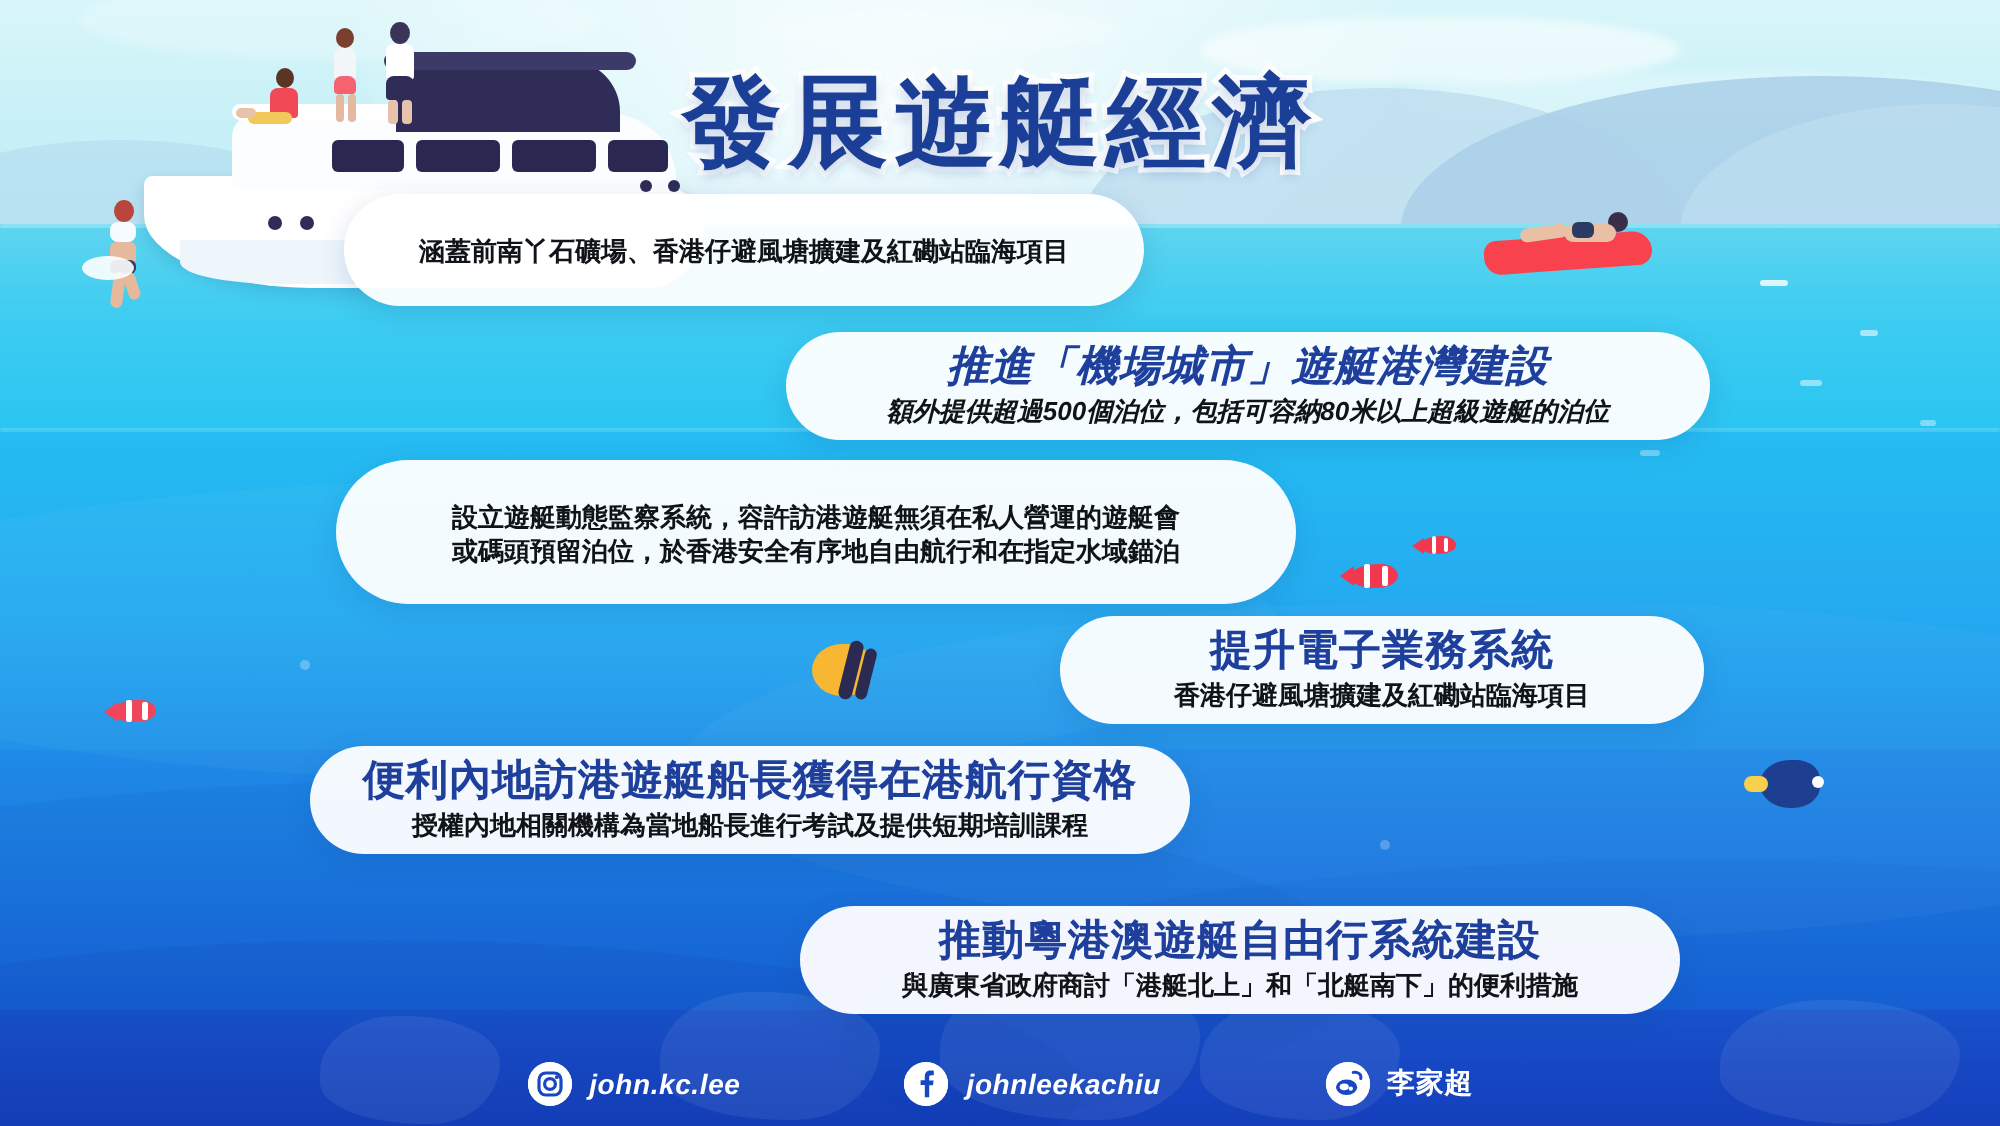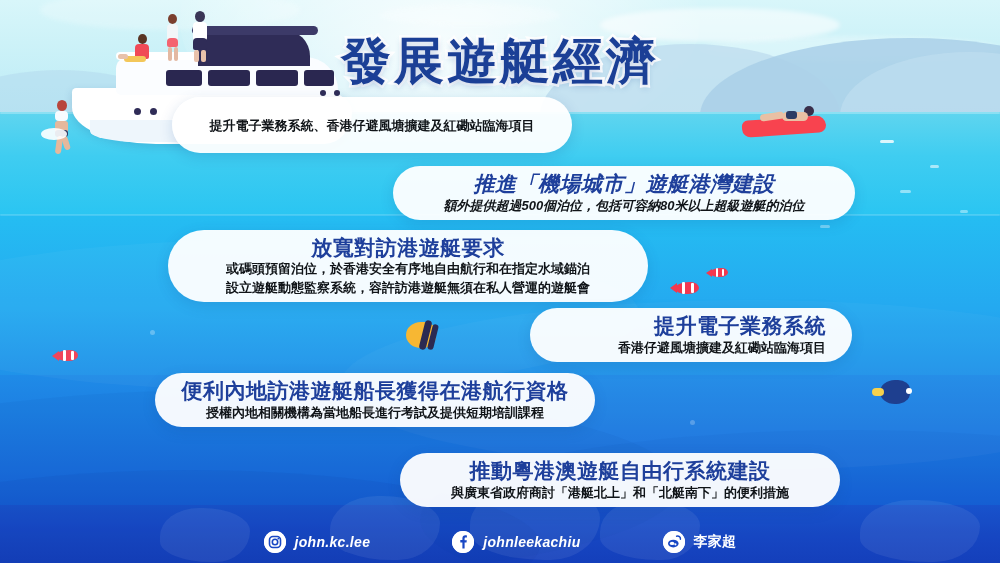--- a/index.html
+++ b/index.html
@@ -350,35 +350,34 @@
   </div>
   <div class="fish" style="left:880px;top:380px;">
     <div class="fish-body" style="left:0;top:0;width:30px;height:24px;background:#1e3f8f;border-radius:50% 40% 45% 50%;"></div>
     <div style="position:absolute;left:-8px;top:8px;width:12px;height:8px;background:#f7d14c;border-radius:4px;"></div>
     <div style="position:absolute;left:26px;top:8px;width:6px;height:6px;background:#ffffff;border-radius:50%;"></div>
   </div>
 
   <div class="title">發展遊艇經濟</div>
 
   <div class="card" style="left:172px;top:97px;width:400px;height:56px;border-radius:28px;">
-    <div class="sub">提升電子業務系統、香港仔避風塘擴建及紅磡站臨海項目</div>
+    <div class="sub">涵蓋前南丫石礦場、香港仔避風塘擴建及紅磡站臨海項目</div>
   </div>
 
   <div class="card" style="left:393px;top:166px;width:462px;height:54px;border-radius:27px;font-style:italic;">
     <div class="headline">推進「機場城市」遊艇港灣建設</div>
     <div class="sub">額外提供超過500個泊位，包括可容納80米以上超級遊艇的泊位</div>
   </div>
 
   <div class="card" style="left:168px;top:230px;width:480px;height:72px;border-radius:36px;">
-    <div class="headline">放寬對訪港遊艇要求</div>
+    <div class="sub">設立遊艇動態監察系統，容許訪港遊艇無須在私人營運的遊艇會</div>
     <div class="sub" style="margin-top:0;">或碼頭預留泊位，於香港安全有序地自由航行和在指定水域錨泊</div>
-    <div class="sub">設立遊艇動態監察系統，容許訪港遊艇無須在私人營運的遊艇會</div>
-  </div>
-
-  <div class="card" style="left:530px;top:308px;width:322px;height:54px;border-radius:27px;align-items:flex-end;">
+  </div>
+
+  <div class="card" style="left:530px;top:308px;width:322px;height:54px;border-radius:27px;">
     <div class="headline">提升電子業務系統</div>
     <div class="sub">香港仔避風塘擴建及紅磡站臨海項目</div>
   </div>
 
   <div class="card" style="left:400px;top:453px;width:440px;height:54px;border-radius:27px;">
     <div class="headline">推動粵港澳遊艇自由行系統建設</div>
     <div class="sub">與廣東省政府商討「港艇北上」和「北艇南下」的便利措施</div>
   </div>
 
   <div class="card" style="left:155px;top:373px;width:440px;height:54px;border-radius:27px;">

